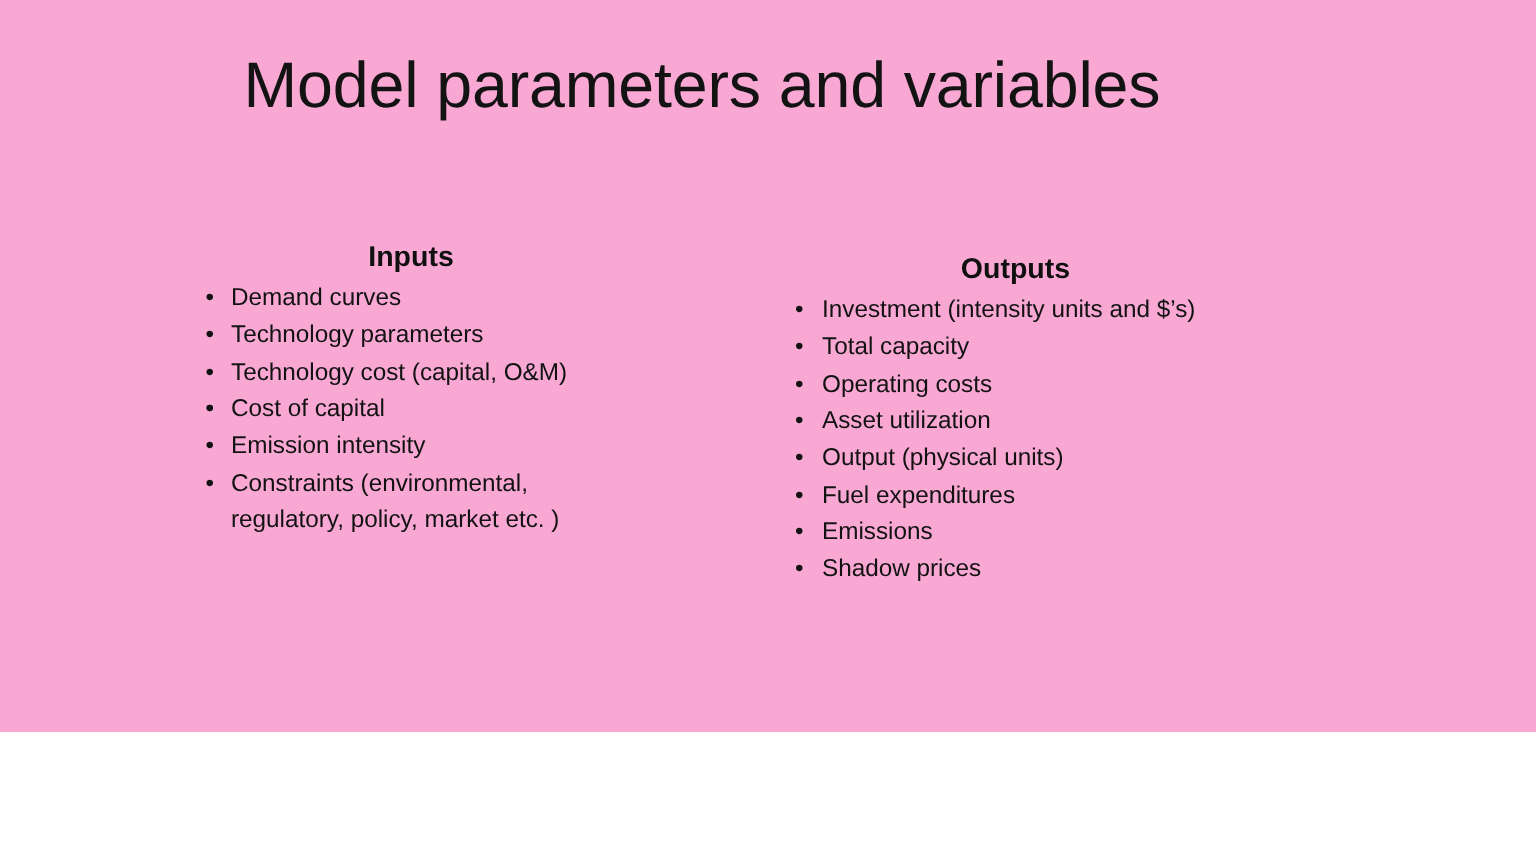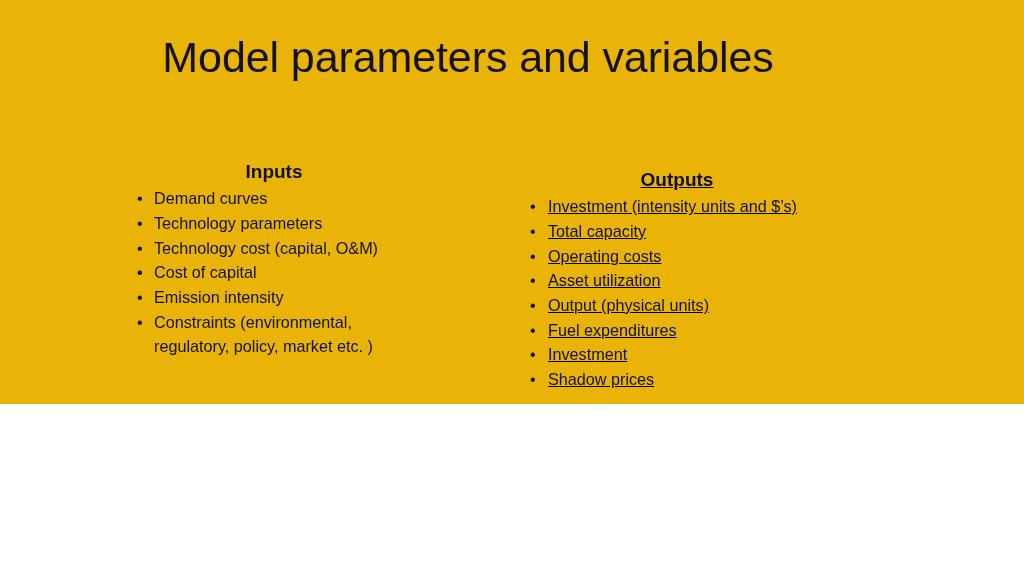--- a/index.html
+++ b/index.html
@@ -8,22 +8,22 @@
     padding: 0;
     background: #ffffff;
   }
   body {
     font-family: "Liberation Sans", sans-serif;
     -webkit-font-smoothing: antialiased;
   }
   #slide {
     position: relative;
     width: 1024px;
-    height: 404px;
-    background: #eab308;
+    height: 488px;
+    background: #f9a8d4;
     overflow: hidden;
   }
 
   
   #slide-title {
     position: absolute;
     left: 0;
     top: 34px;
     width: 936px;
     text-align: center;
@@ -41,21 +41,20 @@
   }
   #column-inputs {
     left: 120px;
     top: 148px;
     width: 310px;
   }
   #column-outputs {
     left: 512px;
     top: 156px;
     width: 330px;
-    text-decoration: underline;
   }
 
   .column-heading {
     font-size: 19px;
     font-weight: 700;
     color: #101010;
     text-align: center;
     line-height: 1.22;
     margin: 12px 0 3px 0;
   }
@@ -123,18 +122,18 @@
 
   <div class="column" id="column-outputs">
     <div class="column-heading">Outputs</div>
     <ul class="bullet-list" id="outputs-list">
         <li class="bullet-item"><span class="bullet-marker">•</span><span class="bullet-text">Investment (intensity units and $’s)</span></li>
         <li class="bullet-item"><span class="bullet-marker">•</span><span class="bullet-text">Total capacity</span></li>
         <li class="bullet-item"><span class="bullet-marker">•</span><span class="bullet-text">Operating costs</span></li>
         <li class="bullet-item"><span class="bullet-marker">•</span><span class="bullet-text">Asset utilization</span></li>
         <li class="bullet-item"><span class="bullet-marker">•</span><span class="bullet-text">Output (physical units)</span></li>
         <li class="bullet-item"><span class="bullet-marker">•</span><span class="bullet-text">Fuel expenditures</span></li>
-        <li class="bullet-item"><span class="bullet-marker">•</span><span class="bullet-text">Investment</span></li>
+        <li class="bullet-item"><span class="bullet-marker">•</span><span class="bullet-text">Emissions</span></li>
         <li class="bullet-item"><span class="bullet-marker">•</span><span class="bullet-text">Shadow prices</span></li>
       </ul>
   </div>
 
 </div>
 
 </body></html>

